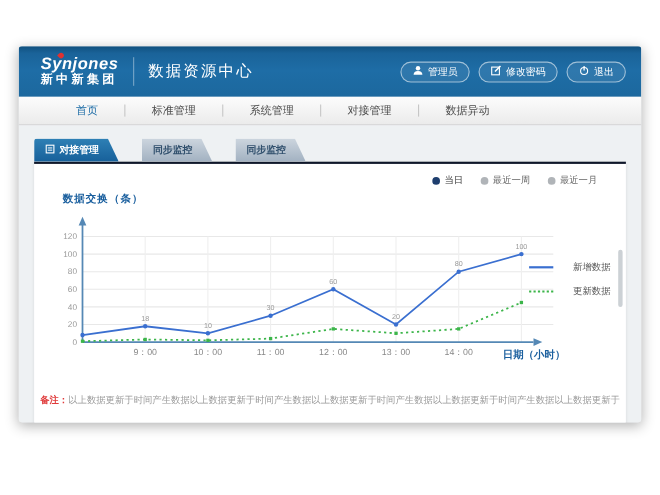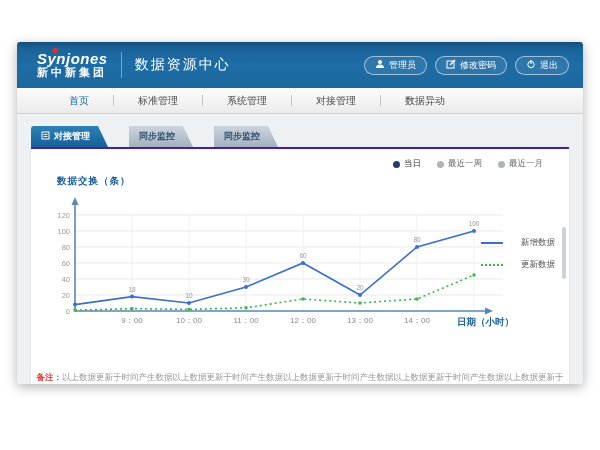--- a/index.html
+++ b/index.html
@@ -34,40 +34,40 @@
   .content { position:absolute; top:72px; bottom:0; left:0; right:0; background:#eef1f3; }
 
   .tabs { position:relative; margin:12px 0 0 14px; height:21px; display:flex; z-index:2; }
   .tab { height:21px; display:flex; align-items:center; gap:4px; font-size:9px; font-weight:bold;
          padding:0 18px 0 10px; cursor:pointer;
          clip-path:polygon(0 0, calc(100% - 10px) 0, 100% 100%, 0 100%); }
   .tab.active { background:linear-gradient(180deg,#2e80b5,#17609a); color:#fff; border-radius:3px 0 0 0; }
   .tab.inactive { background:linear-gradient(180deg,#ccd5de,#a2b1c1); color:#31506d; margin-left:21px;align-items:center; }
 
   .panel { position:relative; margin:0 14px; height:253px; background:#ffffff;
-           border-top:2px solid #4c1d95; box-shadow:0 1px 3px rgba(0,0,0,0.10); }
+           border-top:2px solid #0f172a; box-shadow:0 1px 3px rgba(0,0,0,0.10); }
 
   .radios { position:absolute; top:9px; right:26px; display:flex; gap:16px; align-items:center; }
   .radio { display:flex; align-items:center; gap:4px; font-size:8.5px; color:#666; cursor:pointer; }
   .radio-dot { width:7px; height:7px; border-radius:50%; background:#b0b4b8; }
   .radio.selected .radio-dot { background:#1e3e6e; }
   .radio.selected { color:#333; }
 
   .y-axis-title { position:absolute; top:26px; left:26px; font-size:9.5px; font-weight:600; color:#1a5f9e; letter-spacing:1px; }
 
   #chart-svg { position:absolute; top:40px; left:14px; }
 
   .legend { position:absolute; top:88px; right:14px; }
   .legend-item { display:flex; align-items:center; gap:18px; font-size:8.5px; color:#555; margin-bottom:10px; cursor:pointer; }
   .legend-line-solid  { width:22px; border-top:2px solid #3a6fd0; }
   .legend-line-dotted { width:22px; border-top:2px dotted #3cb54a; }
 
   .scrollbar-thumb { position:absolute; right:3px; top:78px; width:4px; height:52px; background:#ccd1d5; border-radius:2px; cursor:pointer; }
 
-  .note { position:absolute; top:223px; left:0; right:0; text-align:center; font-size:8.5px; color:#999; }
+  .note { position:absolute; top:209px; left:0; right:0; text-align:center; font-size:8.5px; color:#999; }
   .note-label { color:#e03b3b; font-weight:bold; }
 </style>
 </head>
 <body>
 
 <div class="window">
 
   <div class="header">
     <div class="logo">
       <span class="logo-dot"></span>

